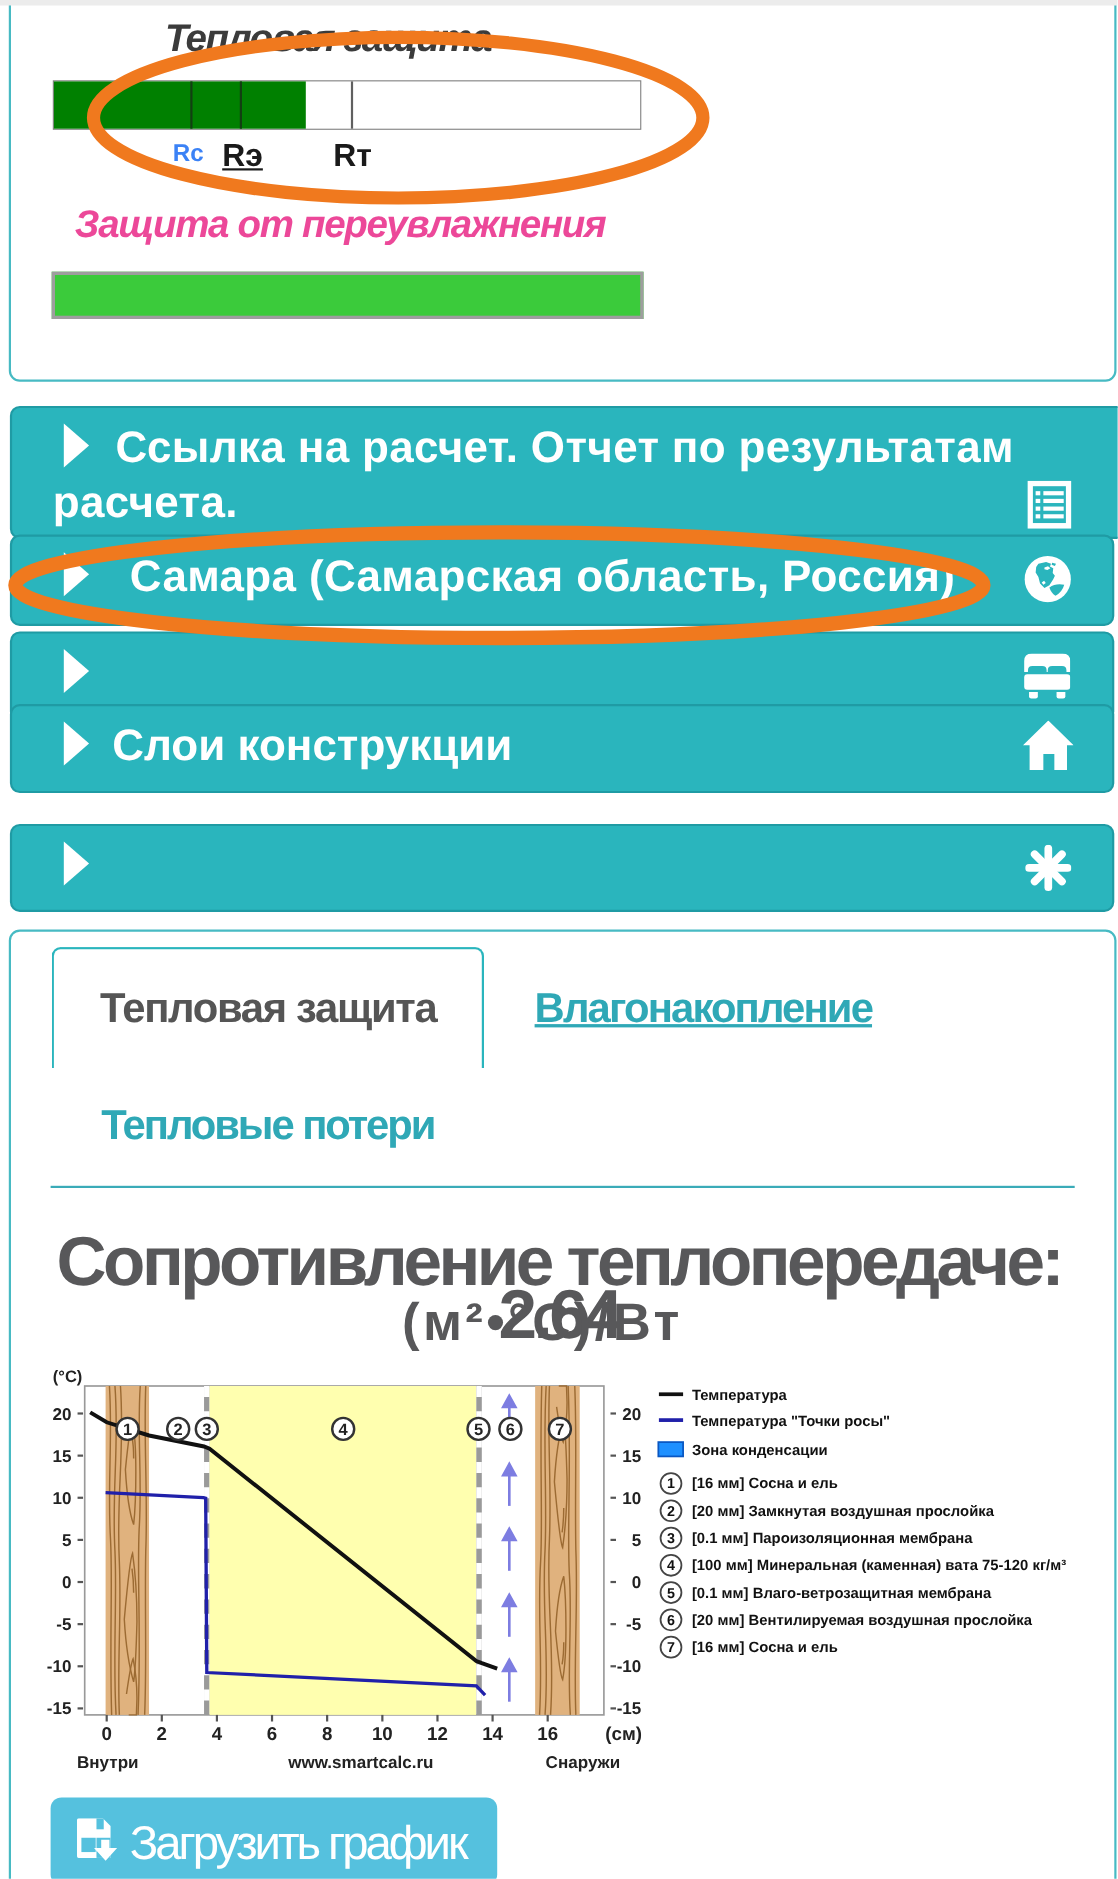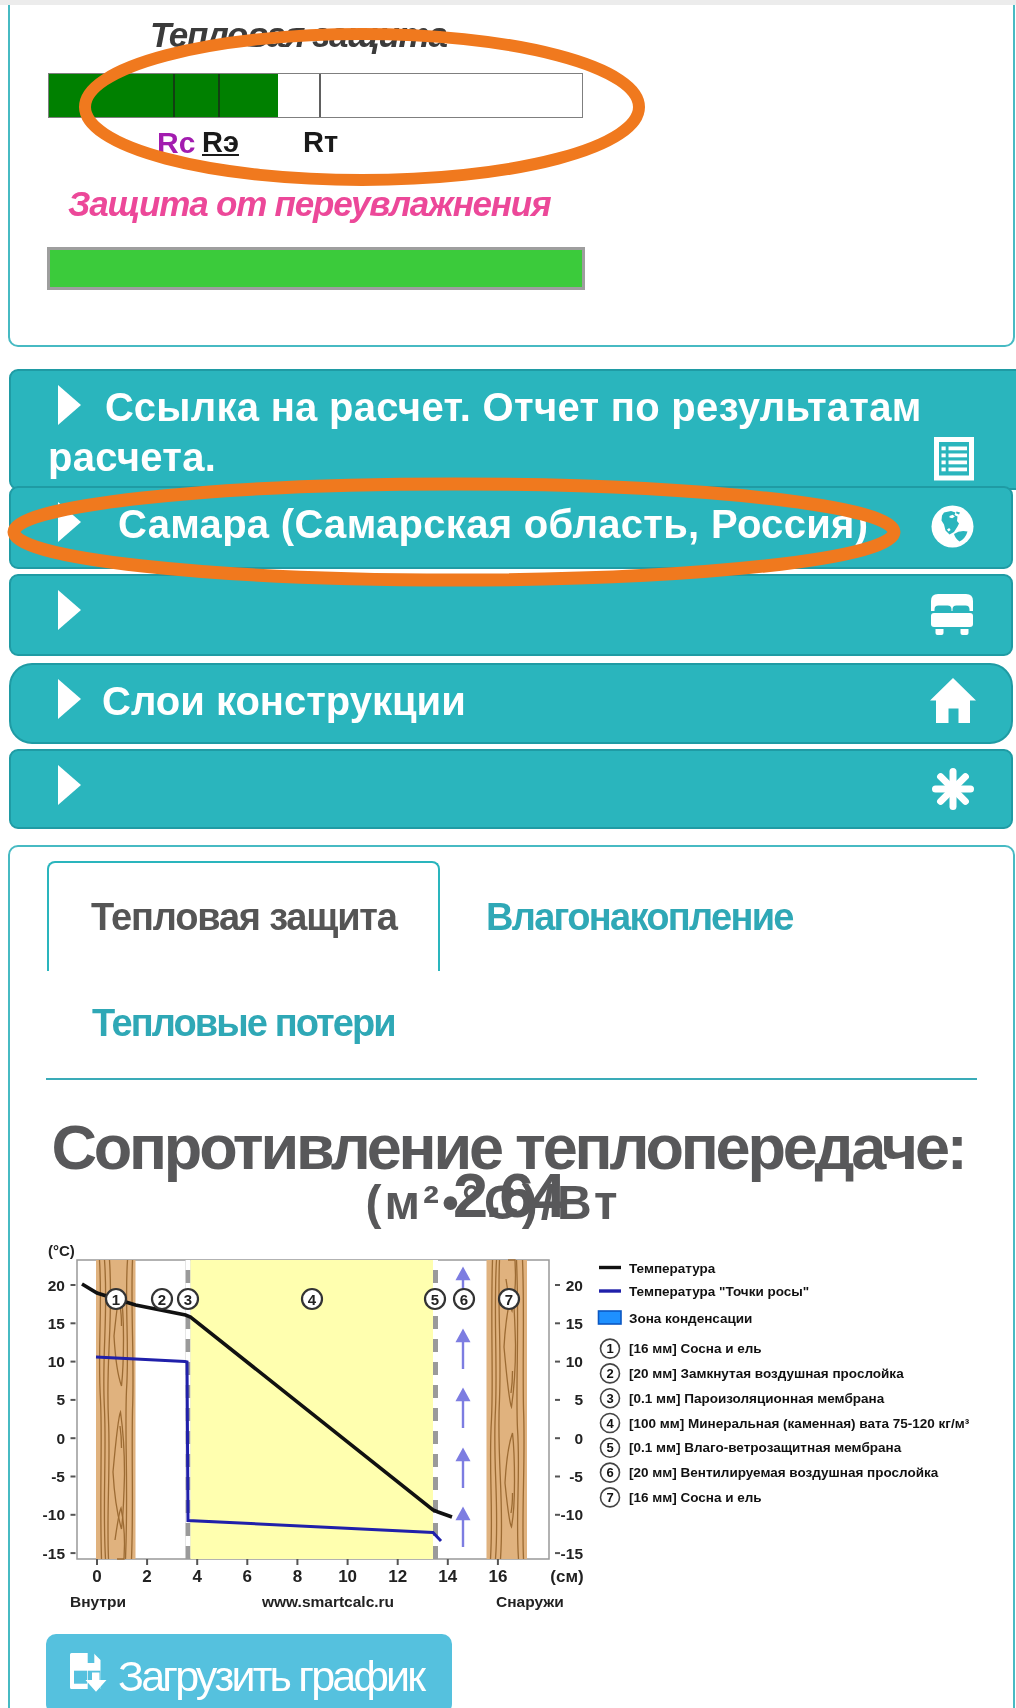--- a/index.html
+++ b/index.html
@@ -28,21 +28,21 @@
 
   <div class="abs" style="left:0;top:0;width:229px;height:43px;background:#008000;"></div>
 
   <div class="abs" style="left:124px;top:0;width:2px;height:43px;background:#123f12;"></div>
 
   <div class="abs" style="left:169px;top:0;width:2px;height:43px;background:#123f12;"></div>
 
   <div class="abs" style="left:270px;top:0;width:2px;height:43px;background:#606060;"></div>
 </div>
 
-<div class="abs" style="left:157px;top:126px;font-size:30px;font-weight:bold;color:#a21caf;">Rc</div>
+<div class="abs" style="left:157px;top:126px;font-size:22px;font-weight:bold;color:#3b82f6;">Rc</div>
 
 <div class="abs" style="left:202px;top:126px;font-size:29px;font-weight:bold;color:#1a1a1a;text-decoration:underline;">Rэ</div>
 
 <div class="abs" style="left:303px;top:126px;font-size:29px;font-weight:bold;color:#1a1a1a;">Rт</div>
 
 <div class="abs" style="left:68px;top:184px;font-size:35px;font-weight:bold;font-style:italic;color:#ec4899;letter-spacing:-1.2px;">Защита от переувлажнения</div>
 
 <div class="abs" style="left:47px;top:247px;width:532px;height:37px;border:3px solid #9e9e9e;background:#3bcb3b;"></div>
 
 <div class="hdr" style="top:369px;height:117px;padding-left:44px;">
@@ -88,21 +88,21 @@
 
 
   <svg class="icon" style="left:920px;top:18px;" width="42" height="42" viewBox="0 0 42 42" fill="#fff">
     <path d="M0 17 v-10 q0 -7 7 -7 h28 q7 0 7 7 v10 h-3.5 v-1.5 q0 -4 -4 -4 h-9 q-4 0 -4 4 v1.5 h-1 v-1.5 q0 -4 -4 -4 h-9 q-4 0 -4 4 v1.5 z"></path>
     <rect x="0" y="19" width="42" height="14" rx="3"></rect>
     <path d="M4.5 35 h8 v4 q0 2 -2 2 h-4 q-2 0 -2 -2 z"></path>
     <path d="M29.5 35 h8 v4 q0 2 -2 2 h-4 q-2 0 -2 -2 z"></path>
   </svg>
 </div>
 
-<div class="hdr" style="top:663px;height:77px;border-radius:23px;">
+<div class="hdr" style="top:640px;height:77px;">
 
   <div class="tri"></div>
 
   <div class="htxt">Слои конструкции</div>
 
   <svg class="icon" style="left:919px;top:13px;" width="46" height="45" viewBox="0 0 46 45" fill="#fff">
     <path d="M23 0 L46 22.5 H40 V45 H28.5 V30.5 H18.5 V45 H6 V22.5 H0 Z"></path>
   </svg>
 </div>
 
@@ -128,21 +128,21 @@
 <svg class="abs" style="left:0;top:440px;" width="1016" height="180" viewBox="0 0 1016 180">
   <ellipse cx="454" cy="92" rx="440" ry="48" fill="none" stroke="#f0791e" stroke-width="13"></ellipse>
 </svg>
 
 <div class="abs" style="left:8px;top:845px;width:1003px;height:875px;background:#fff;border:2px solid #47bac3;border-radius:10px;"></div>
 
 <div class="abs" style="left:47px;top:861px;width:389px;height:108px;border:2px solid #2ab5bd;border-bottom:none;border-radius:8px 8px 0 0;background:#fff;"></div>
 
 <div class="abs" style="left:91px;top:898px;line-height:38px;font-size:38px;font-weight:bold;color:#555;letter-spacing:-1.2px;">Тепловая защита</div>
 
-<div class="abs" style="left:486px;top:898px;line-height:38px;font-size:38px;font-weight:bold;color:#2fa8b6;letter-spacing:-1.7px;">Влагонакопление</div>
+<div class="abs" style="left:486px;top:898px;line-height:38px;font-size:38px;font-weight:bold;color:#2fa8b6;letter-spacing:-1.7px;text-decoration:underline;">Влагонакопление</div>
 
 <div class="abs" style="left:92px;top:1004px;line-height:38px;font-size:38px;font-weight:bold;color:#2fa8b6;letter-spacing:-1.9px;">Тепловые потери</div>
 
 <div class="abs" style="left:46px;top:1078px;width:931px;height:2px;background:#3aabb8;"></div>
 
 <div class="abs" style="left:0;top:1123px;width:1016px;line-height:48px;text-align:center;font-size:63px;font-weight:bold;color:#58585a;letter-spacing:-3.2px;">Сопротивление теплопередаче: 2.64</div>
 
 <div class="abs" style="left:-15px;top:1179px;width:1016px;line-height:48px;text-align:center;font-size:48px;font-weight:bold;color:#58585a;letter-spacing:3px;">(м²•°С)/Вт</div>
 
 <svg class="abs" style="left:40px;top:1240px;" width="960" height="380" viewBox="0 0 960 380" font-family="Liberation Sans,sans-serif">

